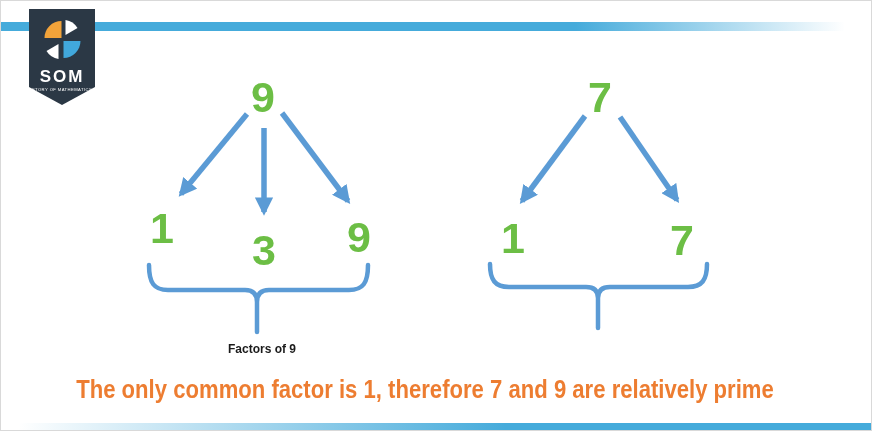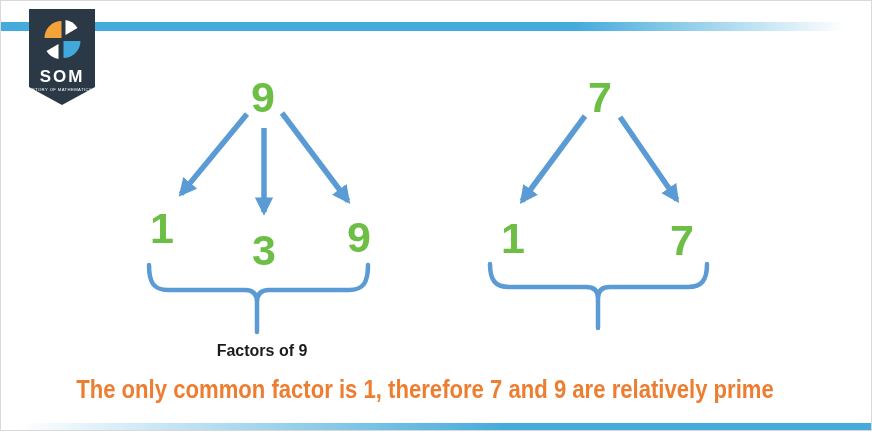--- a/index.html
+++ b/index.html
@@ -26,21 +26,21 @@
     font-size:4.2px; letter-spacing:0.4px; text-anchor:middle; }
 
   .diagram-svg { position:absolute; left:0; top:0; z-index:2; pointer-events:none; }
   .arrow { stroke:var(--arrow-blue); stroke-width:5.5; fill:none; }
   .ah-fill { fill:var(--arrow-blue); }
   .brace { stroke:var(--arrow-blue); stroke-width:4.5; fill:none; stroke-linecap:round; }
 
   .num { position:absolute; z-index:2; transform:translateX(-50%);
     font-weight:bold; font-size:43px; line-height:1; color:var(--number-green); }
   .factor-label { position:absolute; z-index:2; transform:translateX(-50%); white-space:nowrap;
-    font-weight:bold; font-size:16px; color:var(--label-black); }
+    font-weight:bold; font-size:12px; color:var(--label-black); }
   .conclusion { position:absolute; left:424px; top:373px; z-index:2; white-space:nowrap;
     transform-origin:0 50%; transform:scaleX(0.85) translateX(-50%);
     font-weight:bold; font-size:26px; color:var(--conclusion-orange); }
 </style>
 </head>
 <body>
 
 <div class="page">
 
   <div class="stripe stripe-top"></div>

